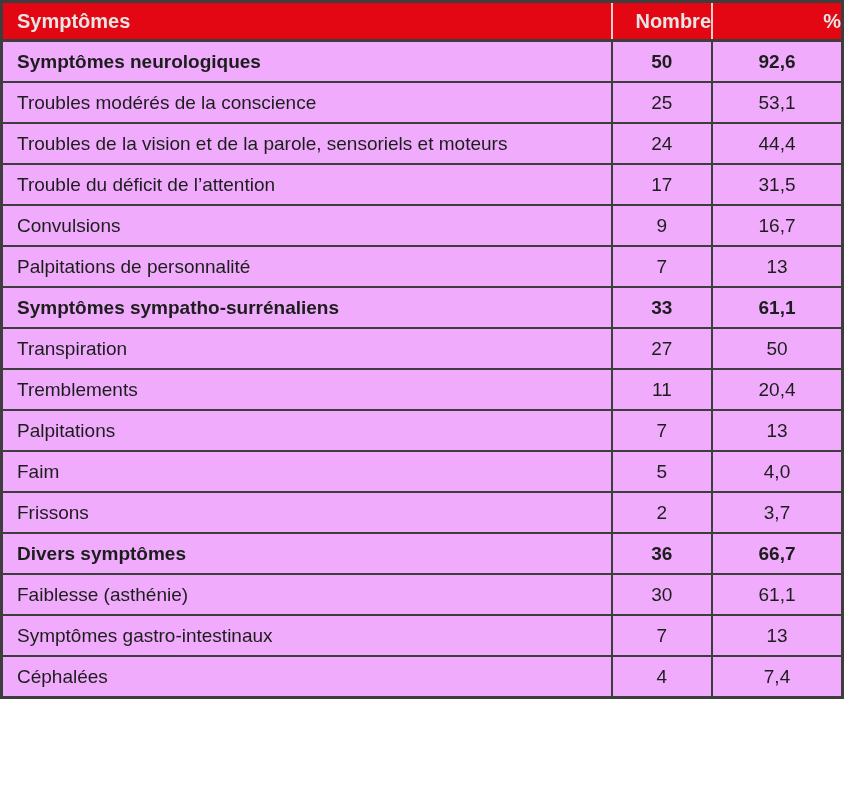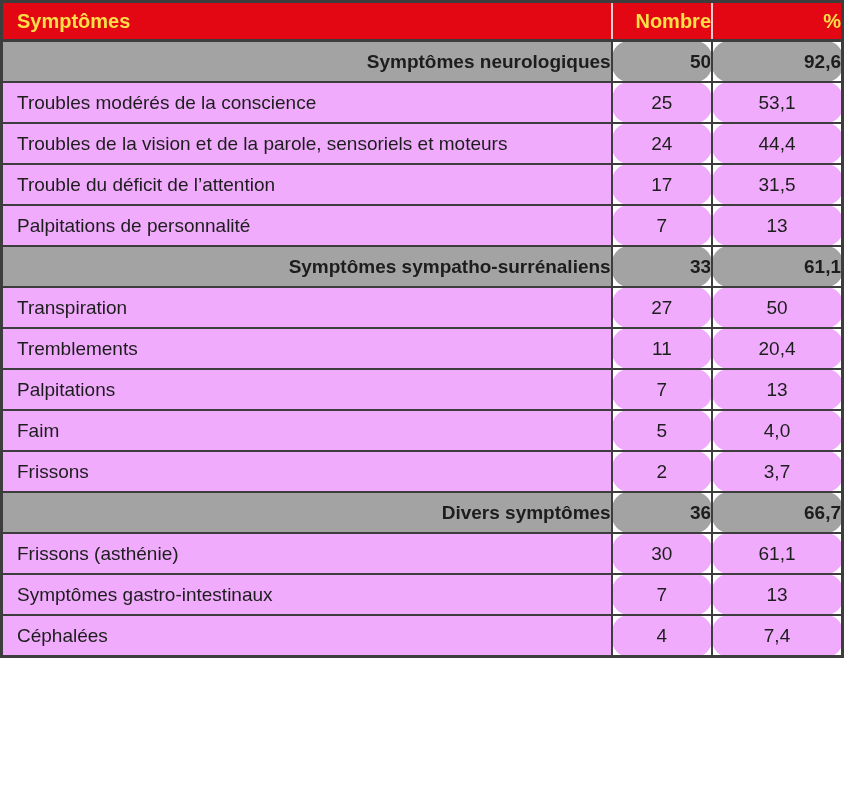--- a/index.html
+++ b/index.html
@@ -21,21 +21,21 @@
   }
   table.symptoms {
     border-collapse: collapse;
     table-layout: fixed;
     width: 844px;
     border: 3px solid #3d3d3d;
   }
   
   table.symptoms thead th {
     background: #e30613;
-    color: #fde047;
+    color: #e5e5e5;
     font-weight: bold;
     font-size: 20px;
     height: 36px;
     padding: 0;
     border-bottom: 3px solid #3d3d3d;
   }
   table.symptoms thead th.first {
     text-align: left;
     padding-left: 14px;
   }
@@ -52,26 +52,24 @@
     border: 2px solid #3d3d3d;
     white-space: nowrap;
     overflow: hidden;
   }
   table.symptoms tbody td.first {
     text-align: left;
     padding-left: 14px;
   }
   table.symptoms tbody td.num {
     text-align: center;
-    border-radius: 17px;
   }
   table.symptoms tbody tr.section td {
-    background: #a3a3a3;
+    background: #f0abfc;
     font-weight: bold;
-    text-align: right;
   }
 </style>
 </head>
 <body>
 
 <div class="page">
   <table class="symptoms">
     <colgroup>
       <col style="width:608px">
       <col style="width:100px">
@@ -97,20 +95,25 @@
         </tr>
         <tr>
           <td class="first">Troubles de la vision et de la parole, sensoriels et moteurs</td>
           <td class="num">24</td>
           <td class="num">44,4</td>
         </tr>
         <tr>
           <td class="first">Trouble du déficit de l’attention</td>
           <td class="num">17</td>
           <td class="num">31,5</td>
+        </tr>
+        <tr>
+          <td class="first">Convulsions</td>
+          <td class="num">9</td>
+          <td class="num">16,7</td>
         </tr>
         <tr>
           <td class="first">Palpitations de personnalité</td>
           <td class="num">7</td>
           <td class="num">13</td>
         </tr>
         <tr class="section">
           <td class="first">Symptômes sympatho-surrénaliens</td>
           <td class="num">33</td>
           <td class="num">61,1</td>
@@ -139,21 +142,21 @@
           <td class="first">Frissons</td>
           <td class="num">2</td>
           <td class="num">3,7</td>
         </tr>
         <tr class="section">
           <td class="first">Divers symptômes</td>
           <td class="num">36</td>
           <td class="num">66,7</td>
         </tr>
         <tr>
-          <td class="first">Frissons (asthénie)</td>
+          <td class="first">Faiblesse (asthénie)</td>
           <td class="num">30</td>
           <td class="num">61,1</td>
         </tr>
         <tr>
           <td class="first">Symptômes gastro-intestinaux</td>
           <td class="num">7</td>
           <td class="num">13</td>
         </tr>
         <tr>
           <td class="first">Céphalées</td>

